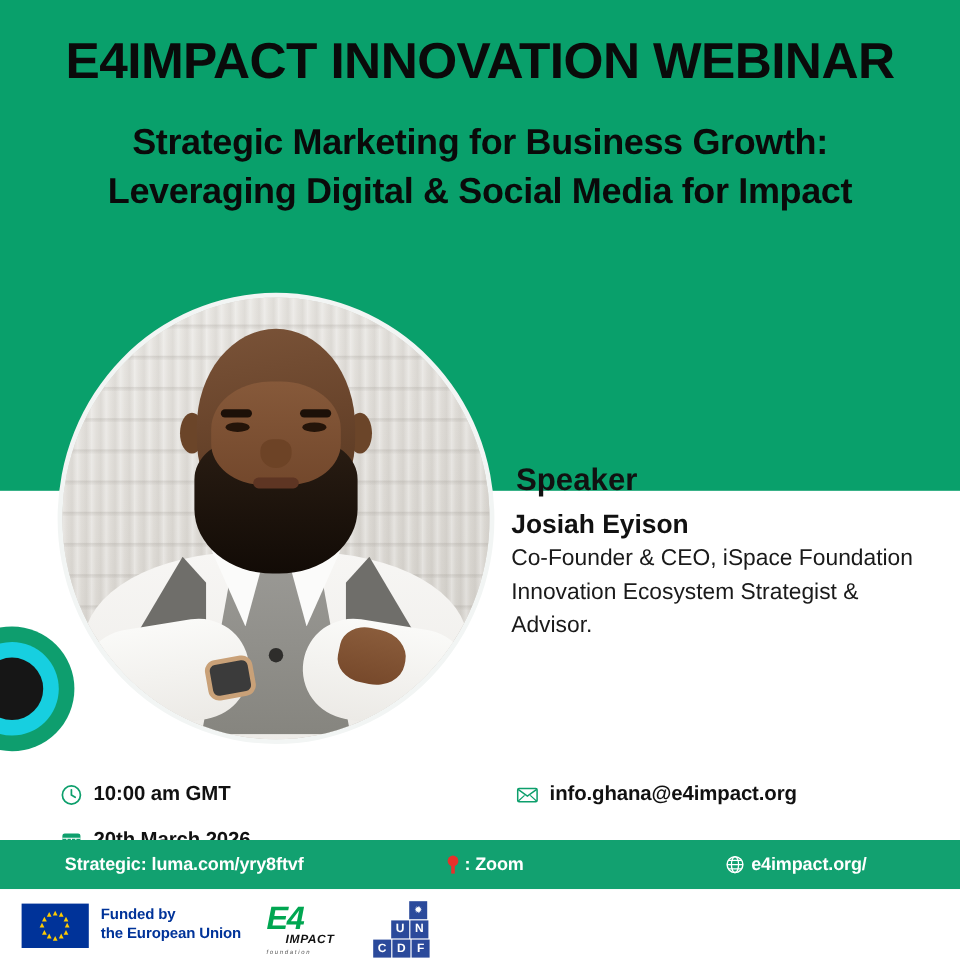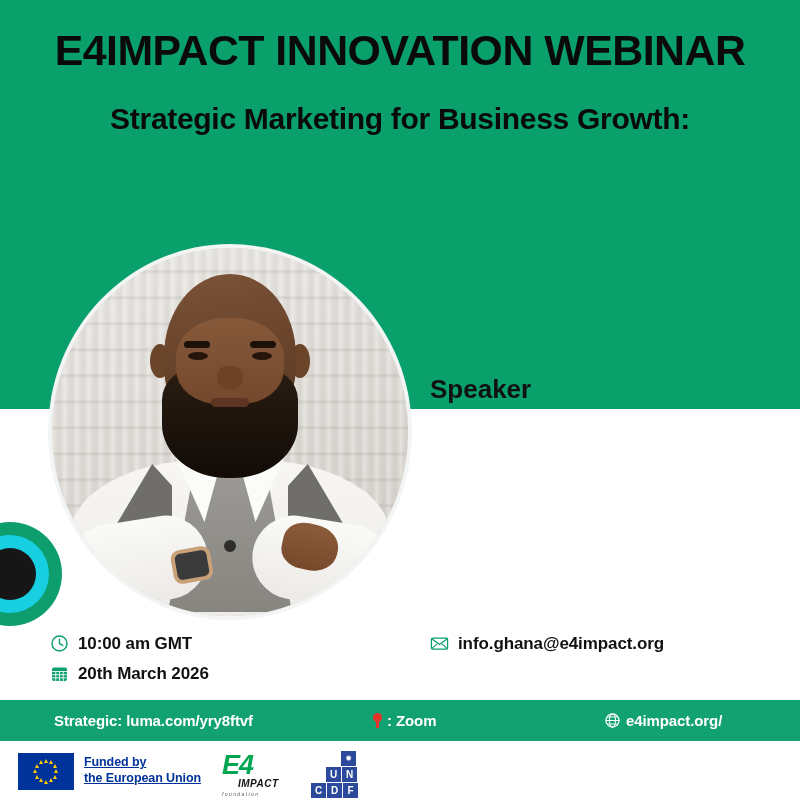--- a/index.html
+++ b/index.html
@@ -31,21 +31,21 @@
     text-align:center;
     font-size:30px;line-height:41px;
     font-weight:bold;
     color:#0a0a0a;
     letter-spacing:-0.3px;
   }
   .subtitle .l2{display:block;}
 
   
   .speaker-label{
-    position:absolute;left:430px;top:374px;
+    position:absolute;left:430px;top:384px;
     font-size:26px;font-weight:bold;color:#111;
     letter-spacing:0px;
   }
 
   
   .speaker-block{
     position:absolute;left:426px;top:422px;width:366px;
   }
   .speaker-name{
     font-size:22px;font-weight:bold;color:#111;
@@ -189,21 +189,21 @@
     border-radius:50%;background:#161616;
   }
 
   
   .details{
     position:absolute;left:0;top:634px;width:800px;height:62px;
   }
   .det-col-left{position:absolute;left:50px;top:0;}
   .det-col-right{position:absolute;left:430px;top:0;}
   .det-row{
-    display:flex;align-items:flex-start;gap:9px;height:26px;margin-bottom:4px;
+    display:flex;align-items:flex-end;gap:9px;height:26px;margin-bottom:4px;margin-top:12px;
   }
   .det-text{
     font-size:17px;font-weight:bold;color:#111;letter-spacing:-0.1px;
     white-space:nowrap;
   }
   .ic{width:19px;height:19px;flex:0 0 19px;display:block;}
 
   
   .ic-li{
     width:18px;height:18px;flex:0 0 18px;border-radius:3px;background:#0d9f6c;
@@ -249,21 +249,20 @@
   }
   .eu-star{
     position:absolute;width:0;height:0;
     border-left:2.1px solid transparent;border-right:2.1px solid transparent;
     border-bottom:4.2px solid #ffcc00;
   }
   .eu-text{
     position:absolute;left:84px;top:13px;
     color:#003399;font-size:12.5px;font-weight:bold;line-height:16px;
     letter-spacing:-0.1px;
-    text-decoration:underline;
   }
   
   .e4logo{position:absolute;left:222px;top:12px;width:78px;height:38px;font-style:italic;}
   .e4-top{
     font-size:27px;font-weight:bold;color:#00a651;line-height:24px;
     letter-spacing:-1px;font-family:"Liberation Sans", sans-serif;
   }
   .e4-mid{
     font-size:10px;font-weight:bold;color:#111;line-height:14px;letter-spacing:0.5px;margin-left:16px;
   }
@@ -284,20 +283,21 @@
 </style>
 </head>
 <body>
 
 <div class="poster">
 
   <div class="green-panel">
     <div class="title">E4IMPACT INNOVATION WEBINAR</div>
     <div class="subtitle">
       <span class="l1">Strategic Marketing for Business Growth:</span>
+      <span class="l2">Leveraging Digital &amp; Social Media for Impact</span>
     </div>
     <div class="speaker-label">Speaker</div>
   </div>
 
   <div class="portrait">
     <div class="wall"></div>
     <div class="p-shirt"></div>
     <div class="p-shoulder-l"></div>
     <div class="p-shoulder-r"></div>
     <div class="p-vest"></div>
@@ -314,20 +314,26 @@
     <div class="p-beard"></div>
     <div class="p-face"></div>
     <div class="p-brow-l"></div>
     <div class="p-brow-r"></div>
     <div class="p-eye-l"></div>
     <div class="p-eye-r"></div>
     <div class="p-nose"></div>
     <div class="p-lip"></div>
   </div>
 
+  <div class="speaker-block">
+    <div class="speaker-name">Josiah Eyison</div>
+    <div class="speaker-bio">Co-Founder &amp; CEO, iSpace Foundation</div>
+    <div class="speaker-bio">Innovation Ecosystem Strategist &amp;</div>
+    <div class="speaker-bio">Advisor.</div>
+  </div>
 
   <div class="rings">
     <div class="r2"></div>
     <div class="r3"></div>
   </div>
 
   <div class="details">
 
     <div class="det-col-left">
       <div class="det-row">

